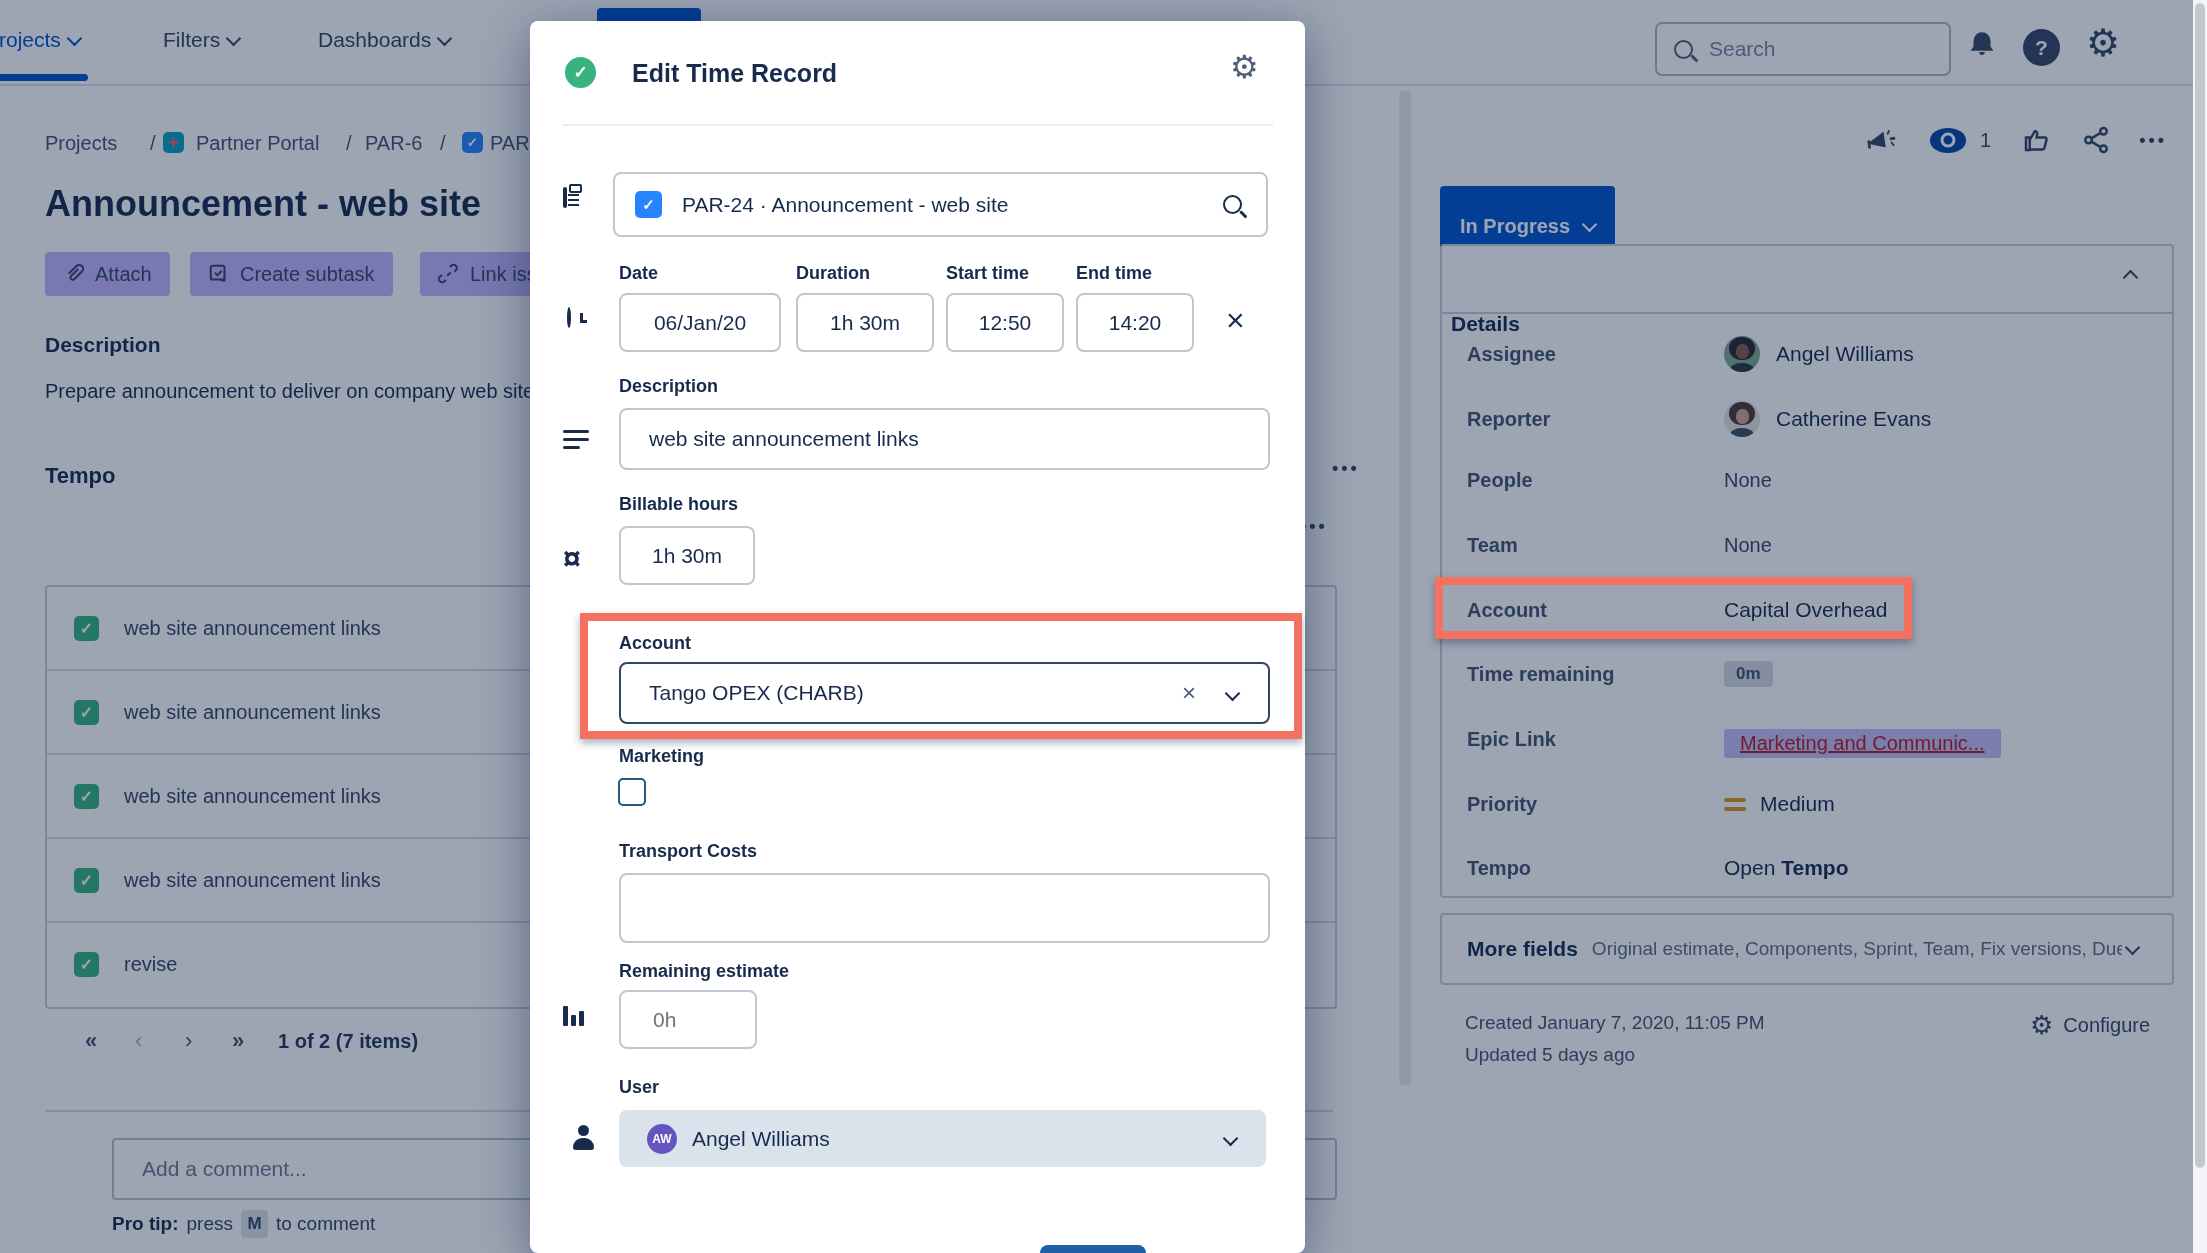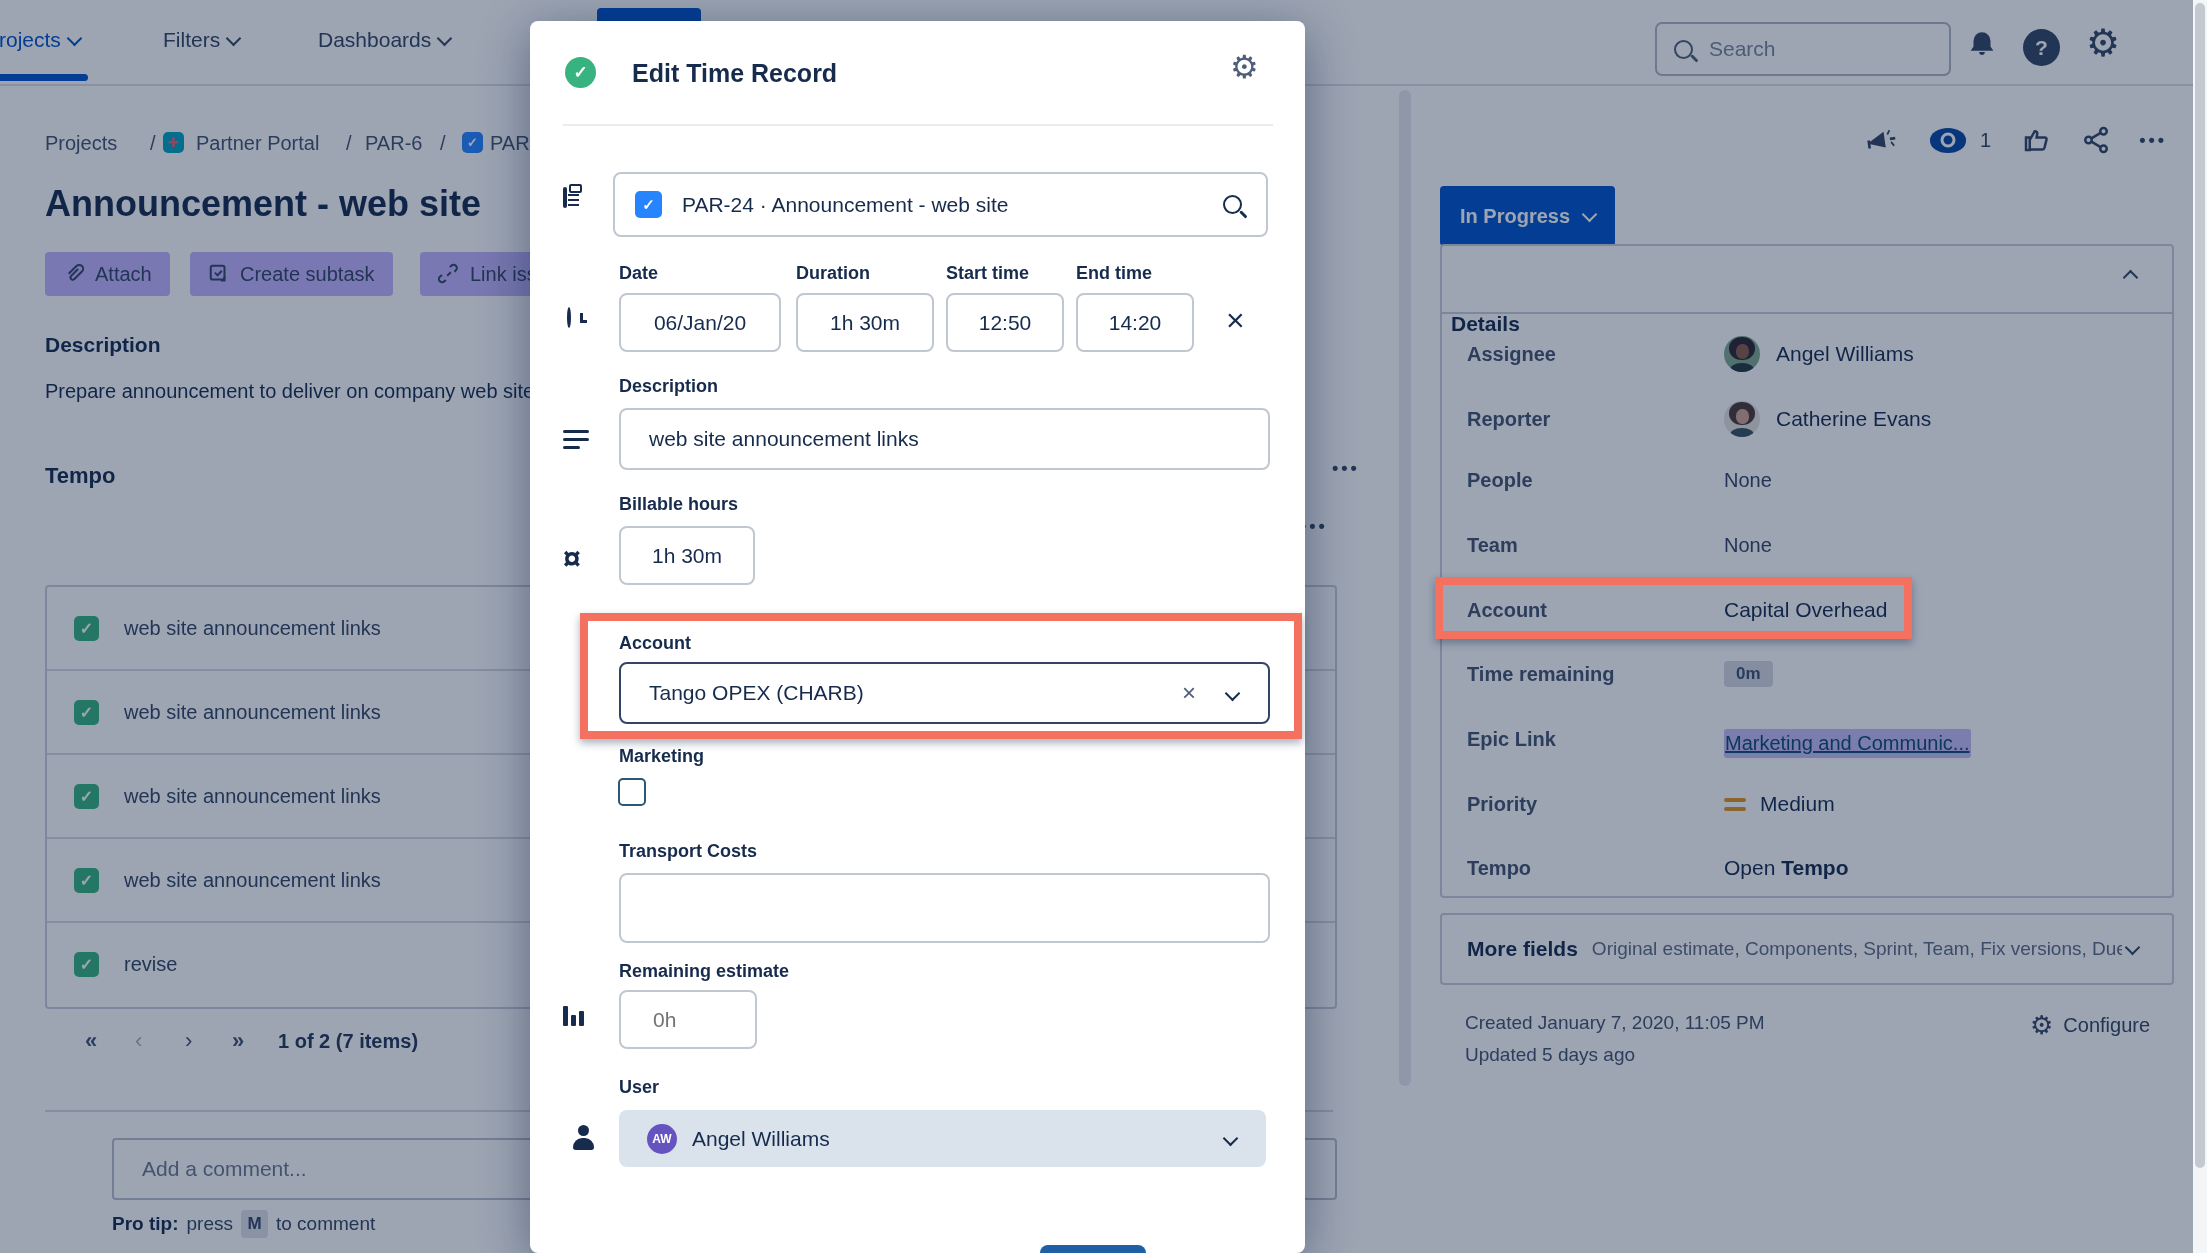--- a/index.html
+++ b/index.html
@@ -52,30 +52,30 @@
   .pag{position:absolute;top:1028px;font-size:22px;color:#42526E;}
   .pag.disabled{color:#A5ADBA;}
   .pag-info{position:absolute;left:278px;top:1030px;font-size:20px;font-weight:600;color:#253858;}
   .divider-h{position:absolute;left:45px;top:1110px;width:1288px;height:2px;background:#D5D9E0;}
   .comment-input{position:absolute;left:112px;top:1138px;width:1221px;height:58px;border:2px solid #B9C0CC;border-radius:4px;background:#fff;display:flex;align-items:center;color:#6B778C;font-size:21px;}
   .comment-input span{margin-left:28px;}
   .protip{position:absolute;left:112px;top:1210px;font-size:19px;color:#344563;display:flex;align-items:center;gap:8px;}
   .protip b{color:#172B4D;}
   .kbd{display:inline-flex;align-items:center;justify-content:center;width:27px;height:28px;background:#DFE2E8;border-radius:4px;font-size:17px;font-weight:600;color:#344563;}
   
-  .status-btn{left:1440px;top:186px;height:48px;background:#0052CC;border-radius:4px;color:#fff;font-size:20px;font-weight:600;display:flex;align-items:center;padding:6px 20px;}
+  .status-btn{left:1440px;top:186px;height:48px;background:#0052CC;border-radius:4px;color:#fff;font-size:20px;font-weight:600;display:flex;align-items:center;padding:16px 20px;}
   .panel{border:2px solid #C9CED8;border-radius:4px;background:#fff;}
   .details-panel{left:1440px;top:244px;width:730px;height:650px;}
   .details-head{position:absolute;left:9px;top:18px;font-size:21px;font-weight:700;color:#172B4D;margin-top:48px;}
   .details-divider{position:absolute;left:0;top:66px;width:100%;height:2px;background:#C9CED8;}
   .d-label{position:absolute;left:25px;font-size:20px;font-weight:600;color:#44546F;transform:translateY(-50%);}
   .d-value{position:absolute;left:282px;font-size:20px;color:#344563;transform:translateY(-50%);display:flex;align-items:center;}
   .d-value.strong{color:#172B4D;font-size:21px;}
   .pill-gray{background:#D5D9E0;border-radius:4px;padding:3px 12px;font-size:17px;font-weight:600;color:#42526E;}
-  .pill-purple{background:#C6BDF4;border-radius:3px;padding:3px 1px;font-size:20px;color:#0c4a6e;text-decoration:underline;margin-top:9px;}
+  .pill-purple{background:#C6BDF4;border-radius:3px;padding:3px 16px;font-size:20px;color:#b91c1c;text-decoration:underline;margin-top:9px;}
   .prio-icon{display:inline-block;width:22px;margin-right:14px;}
   .prio-icon i{display:block;height:4px;border-radius:2px;background:#E2961F;margin:5px 0;}
   .morefields-panel{left:1440px;top:913px;width:730px;height:68px;display:flex;align-items:center;}
   .mf-title{margin-left:25px;font-size:21px;font-weight:700;color:#172B4D;white-space:nowrap;}
   .mf-list{margin-left:14px;font-size:19px;color:#5E6C84;white-space:nowrap;overflow:hidden;width:530px;}
   .meta-text{position:absolute;font-size:19px;color:#44546F;}
   .configure{position:absolute;left:2030px;top:1012px;display:flex;align-items:center;color:#344563;font-size:20px;gap:10px;}
   .icons-row{position:absolute;top:124px;display:flex;align-items:center;}
   .eye-pill{width:36px;height:25px;background:#0747A6;border-radius:50%/48%;position:relative;}
   .eye-pill::after{content:"";position:absolute;left:50%;top:50%;width:9px;height:9px;transform:translate(-50%,-50%);border:3.5px solid #fff;border-radius:50%;}

